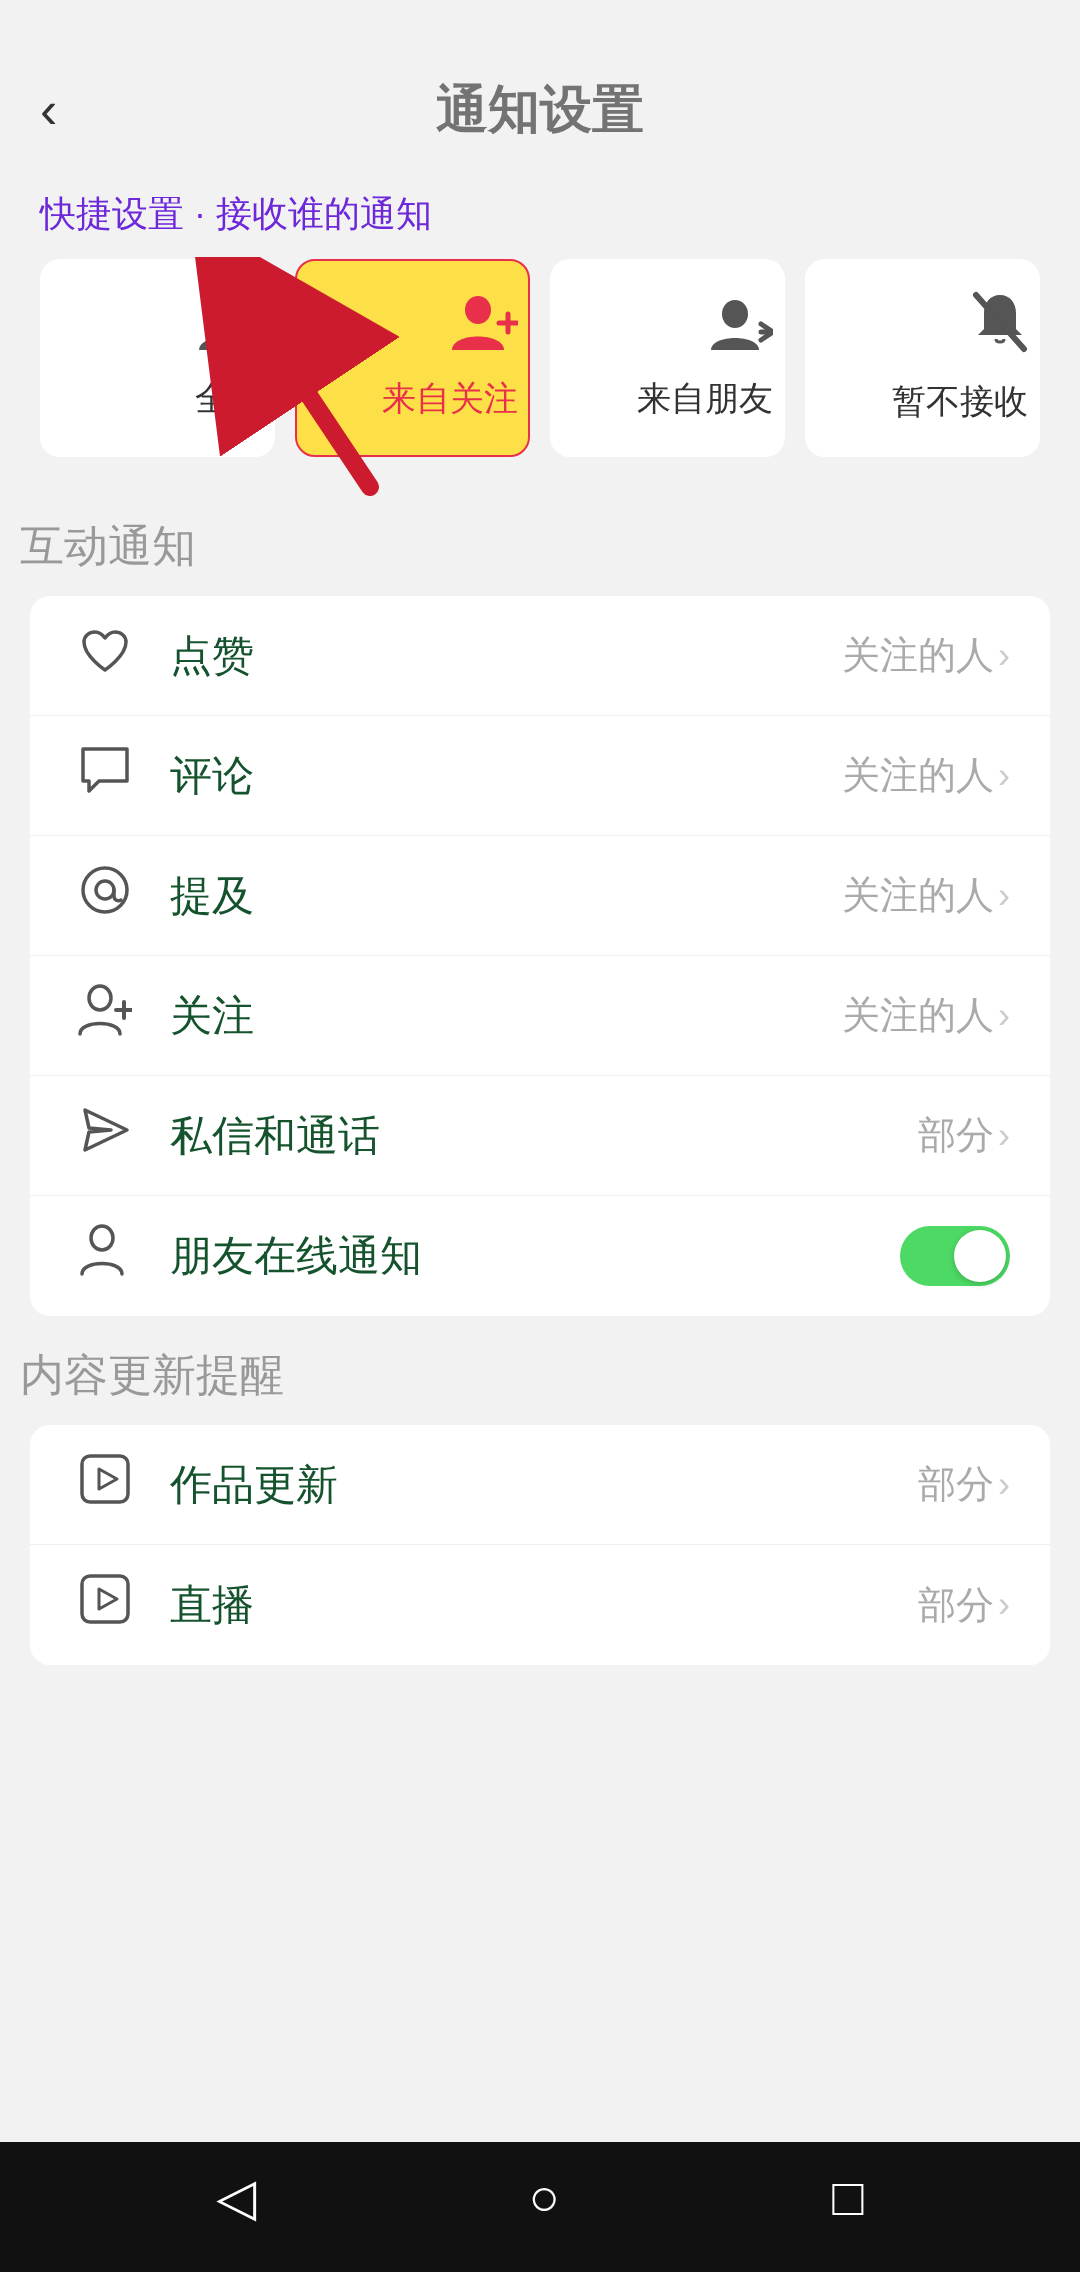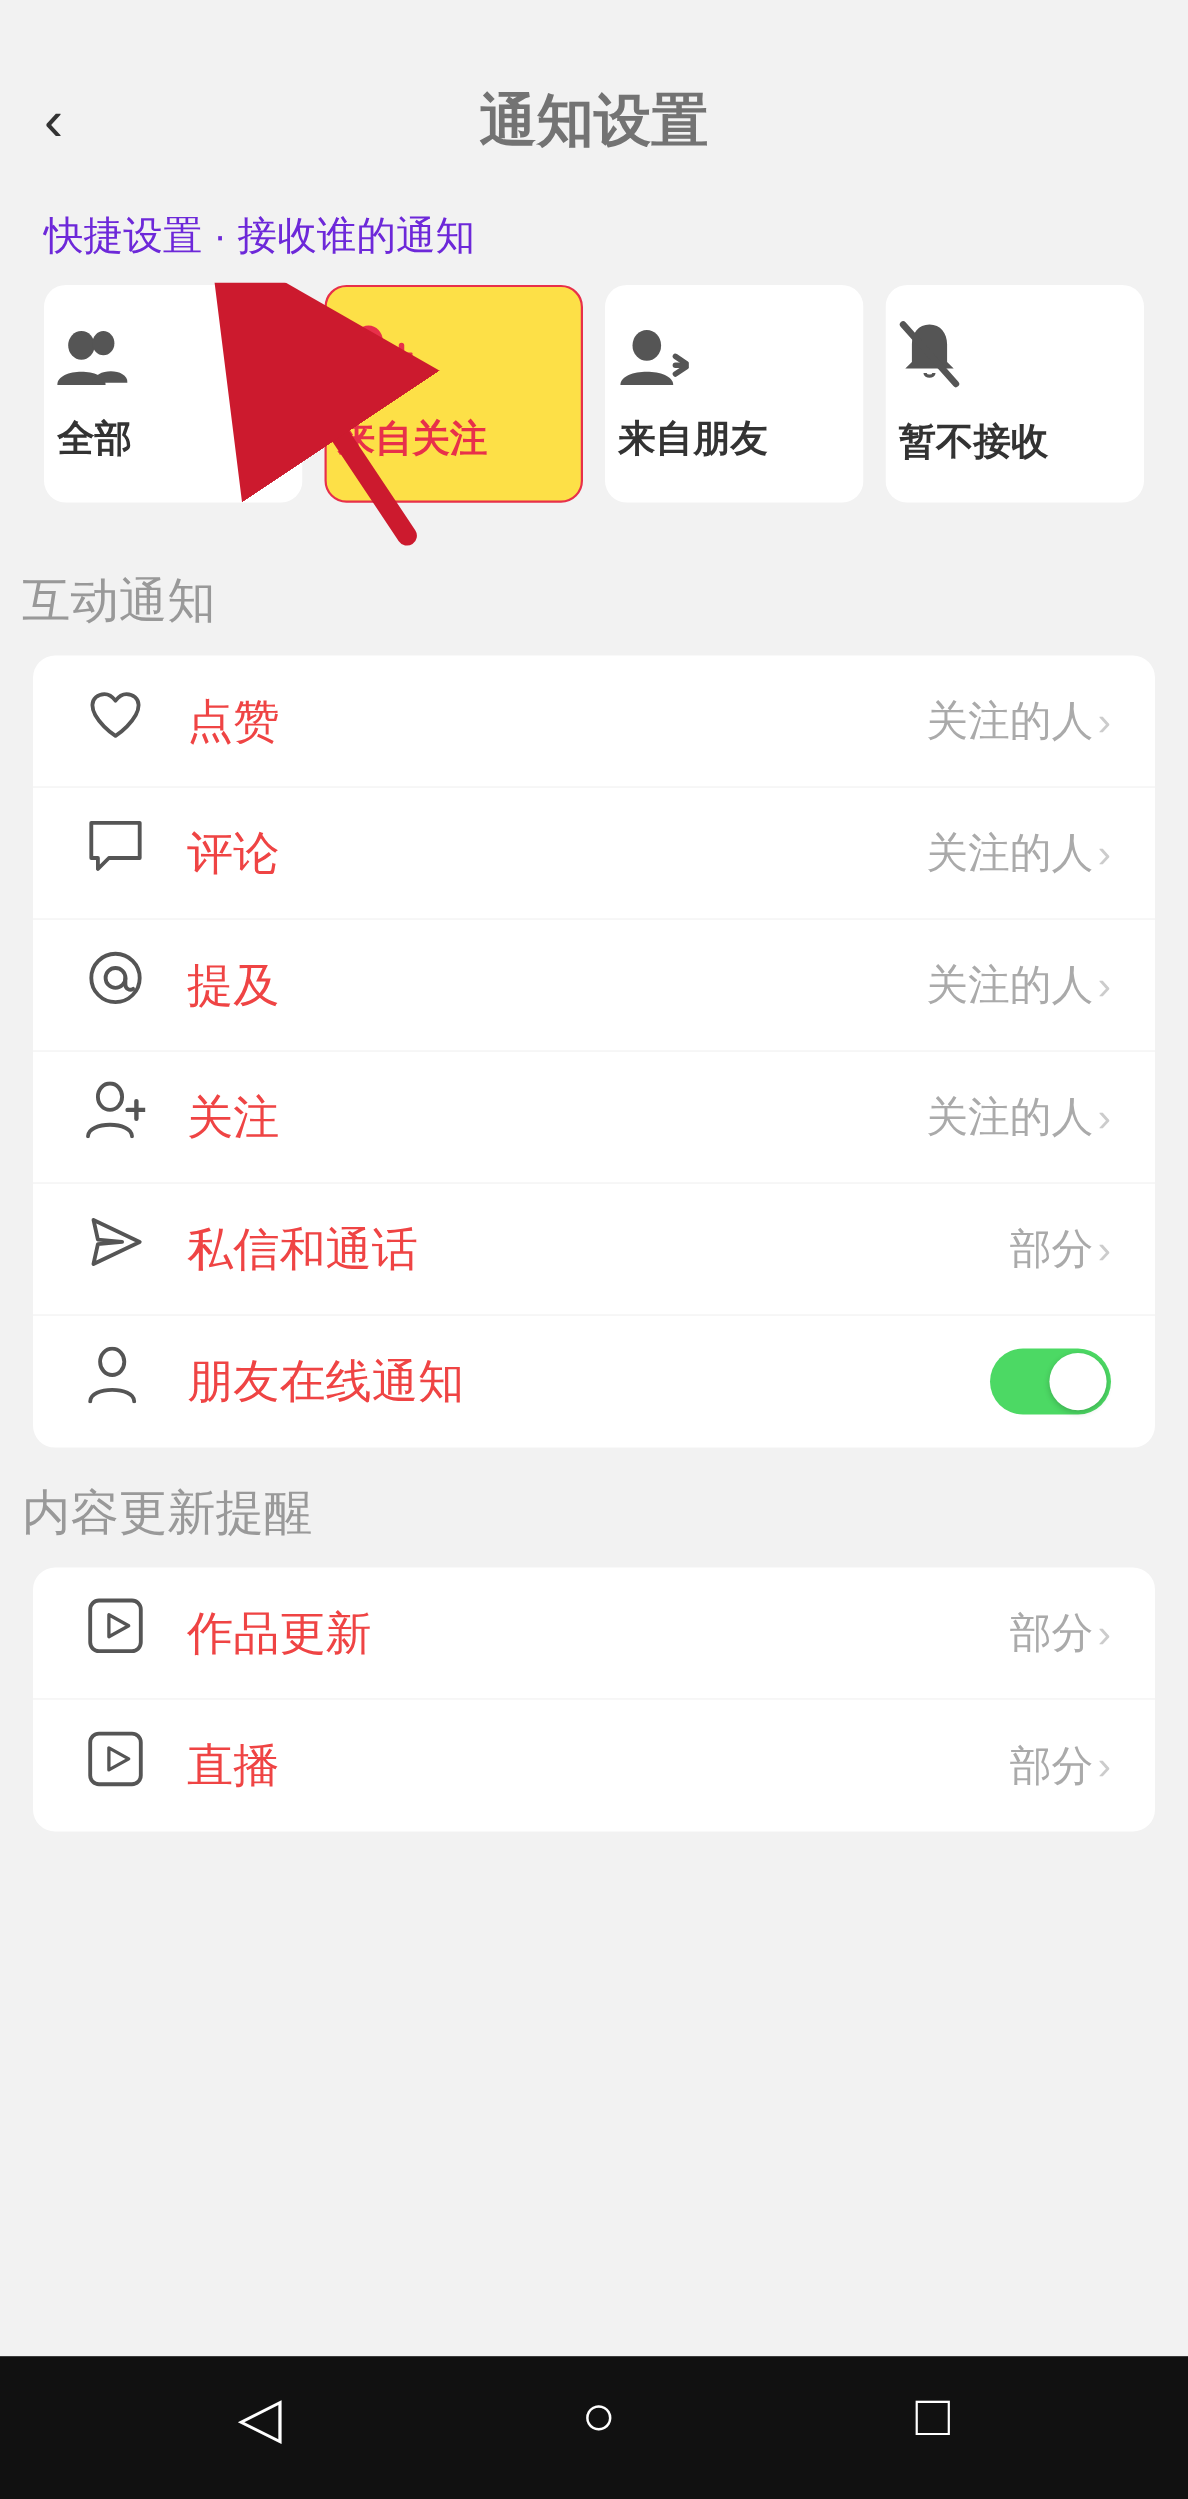--- a/index.html
+++ b/index.html
@@ -59,26 +59,25 @@
       gap: 20px;
       padding: 0 40px 30px 40px;
     }
 
     .quick-item {
       flex: 1;
       background: #fff;
       border-radius: 20px;
       display: flex;
       flex-direction: column;
-      align-items: flex-start;
+      align-items: flex-end;
       justify-content: center;
       padding: 30px 10px;
       cursor: pointer;
       border: 2px solid transparent;
-      font-weight: bold;
     }
 
     .quick-item.active {
       background: #fde047;
       border: 2px solid #e8304a;
     }
 
     .quick-item .icon {
       font-size: 60px;
       margin-bottom: 12px;
@@ -129,21 +128,21 @@
       font-size: 52px;
       color: #555;
       width: 70px;
       text-align: center;
       margin-right: 30px;
       flex-shrink: 0;
     }
 
     .list-item .item-label {
       font-size: 42px;
-      color: #ef4444;
+      color: #14532d;
       flex: 1;
     }
 
     .list-item .item-value {
       font-size: 38px;
       color: #aaa;
       display: flex;
       align-items: center;
       gap: 4px;
       justify-content: flex-end;

